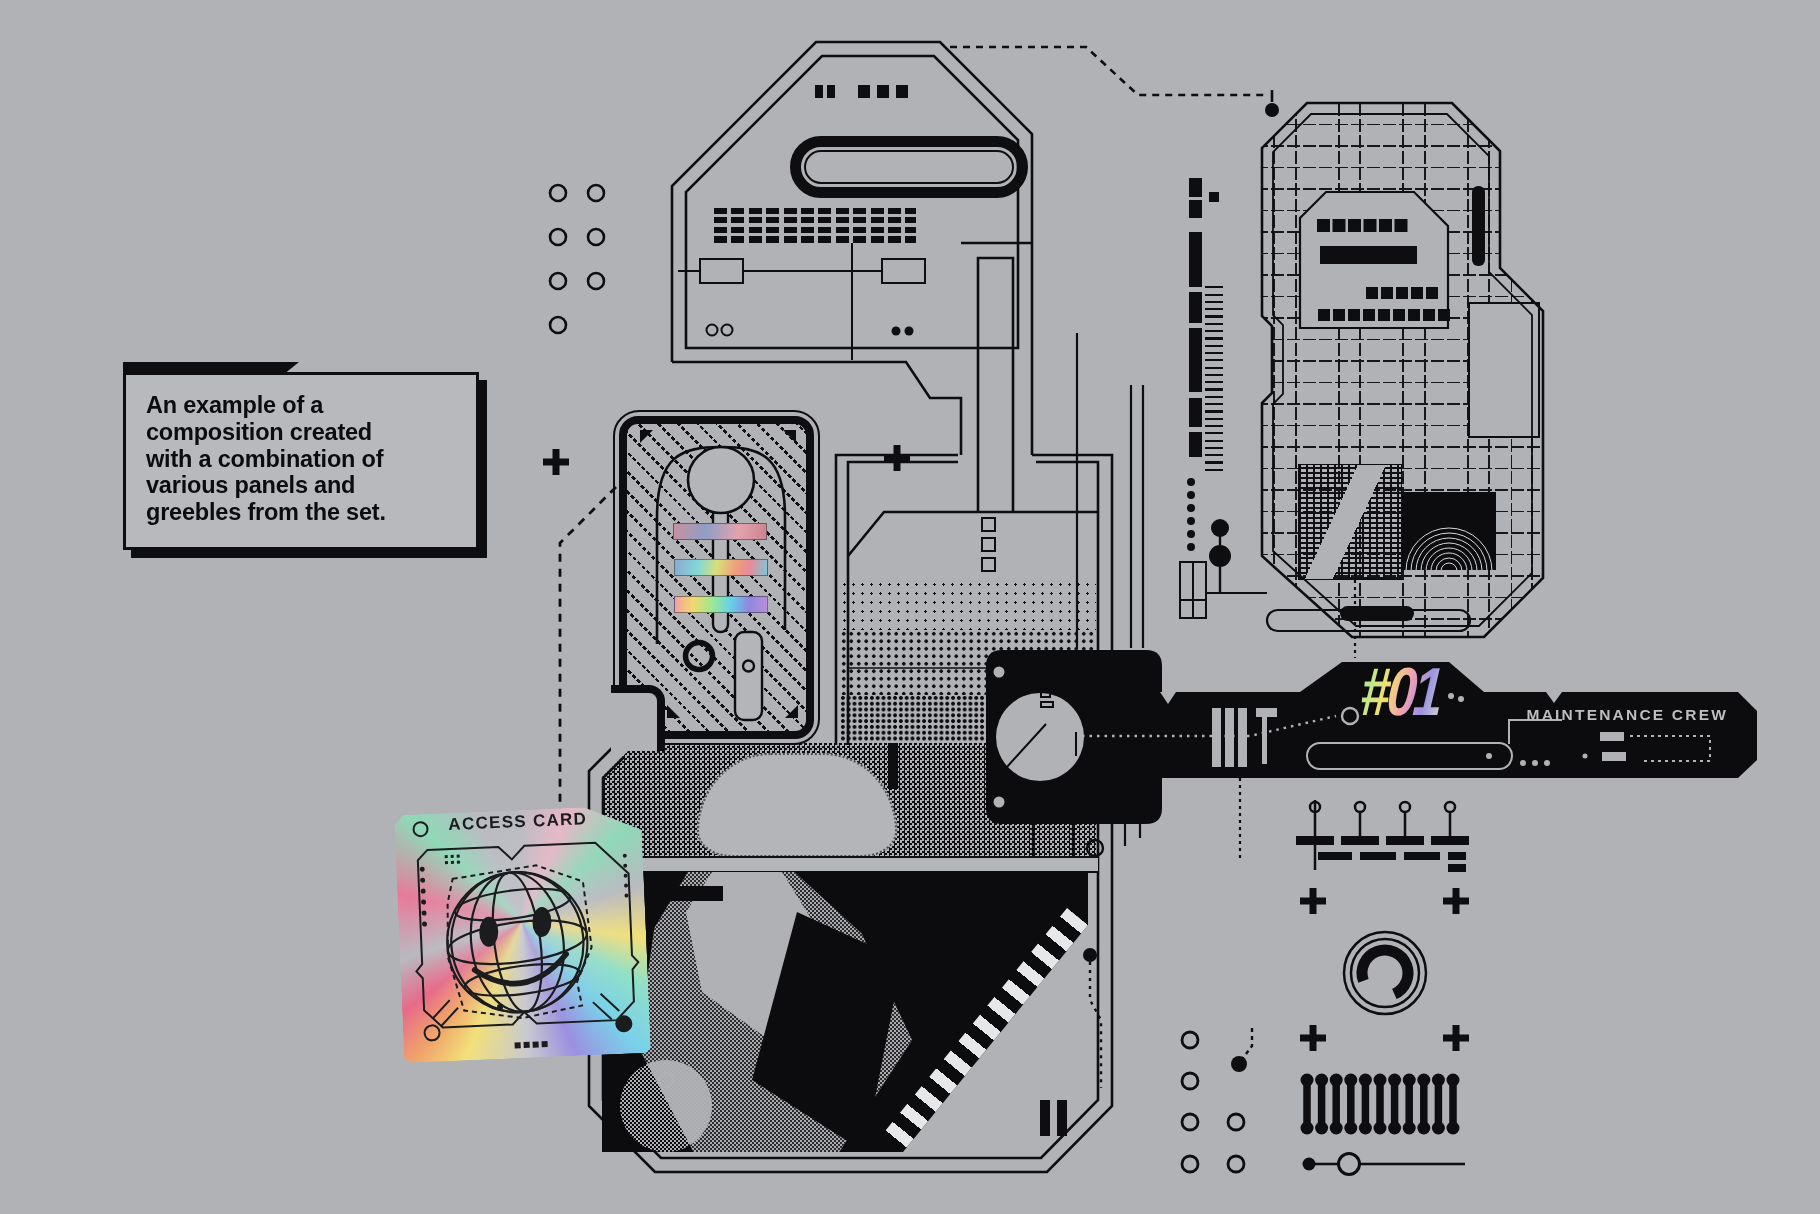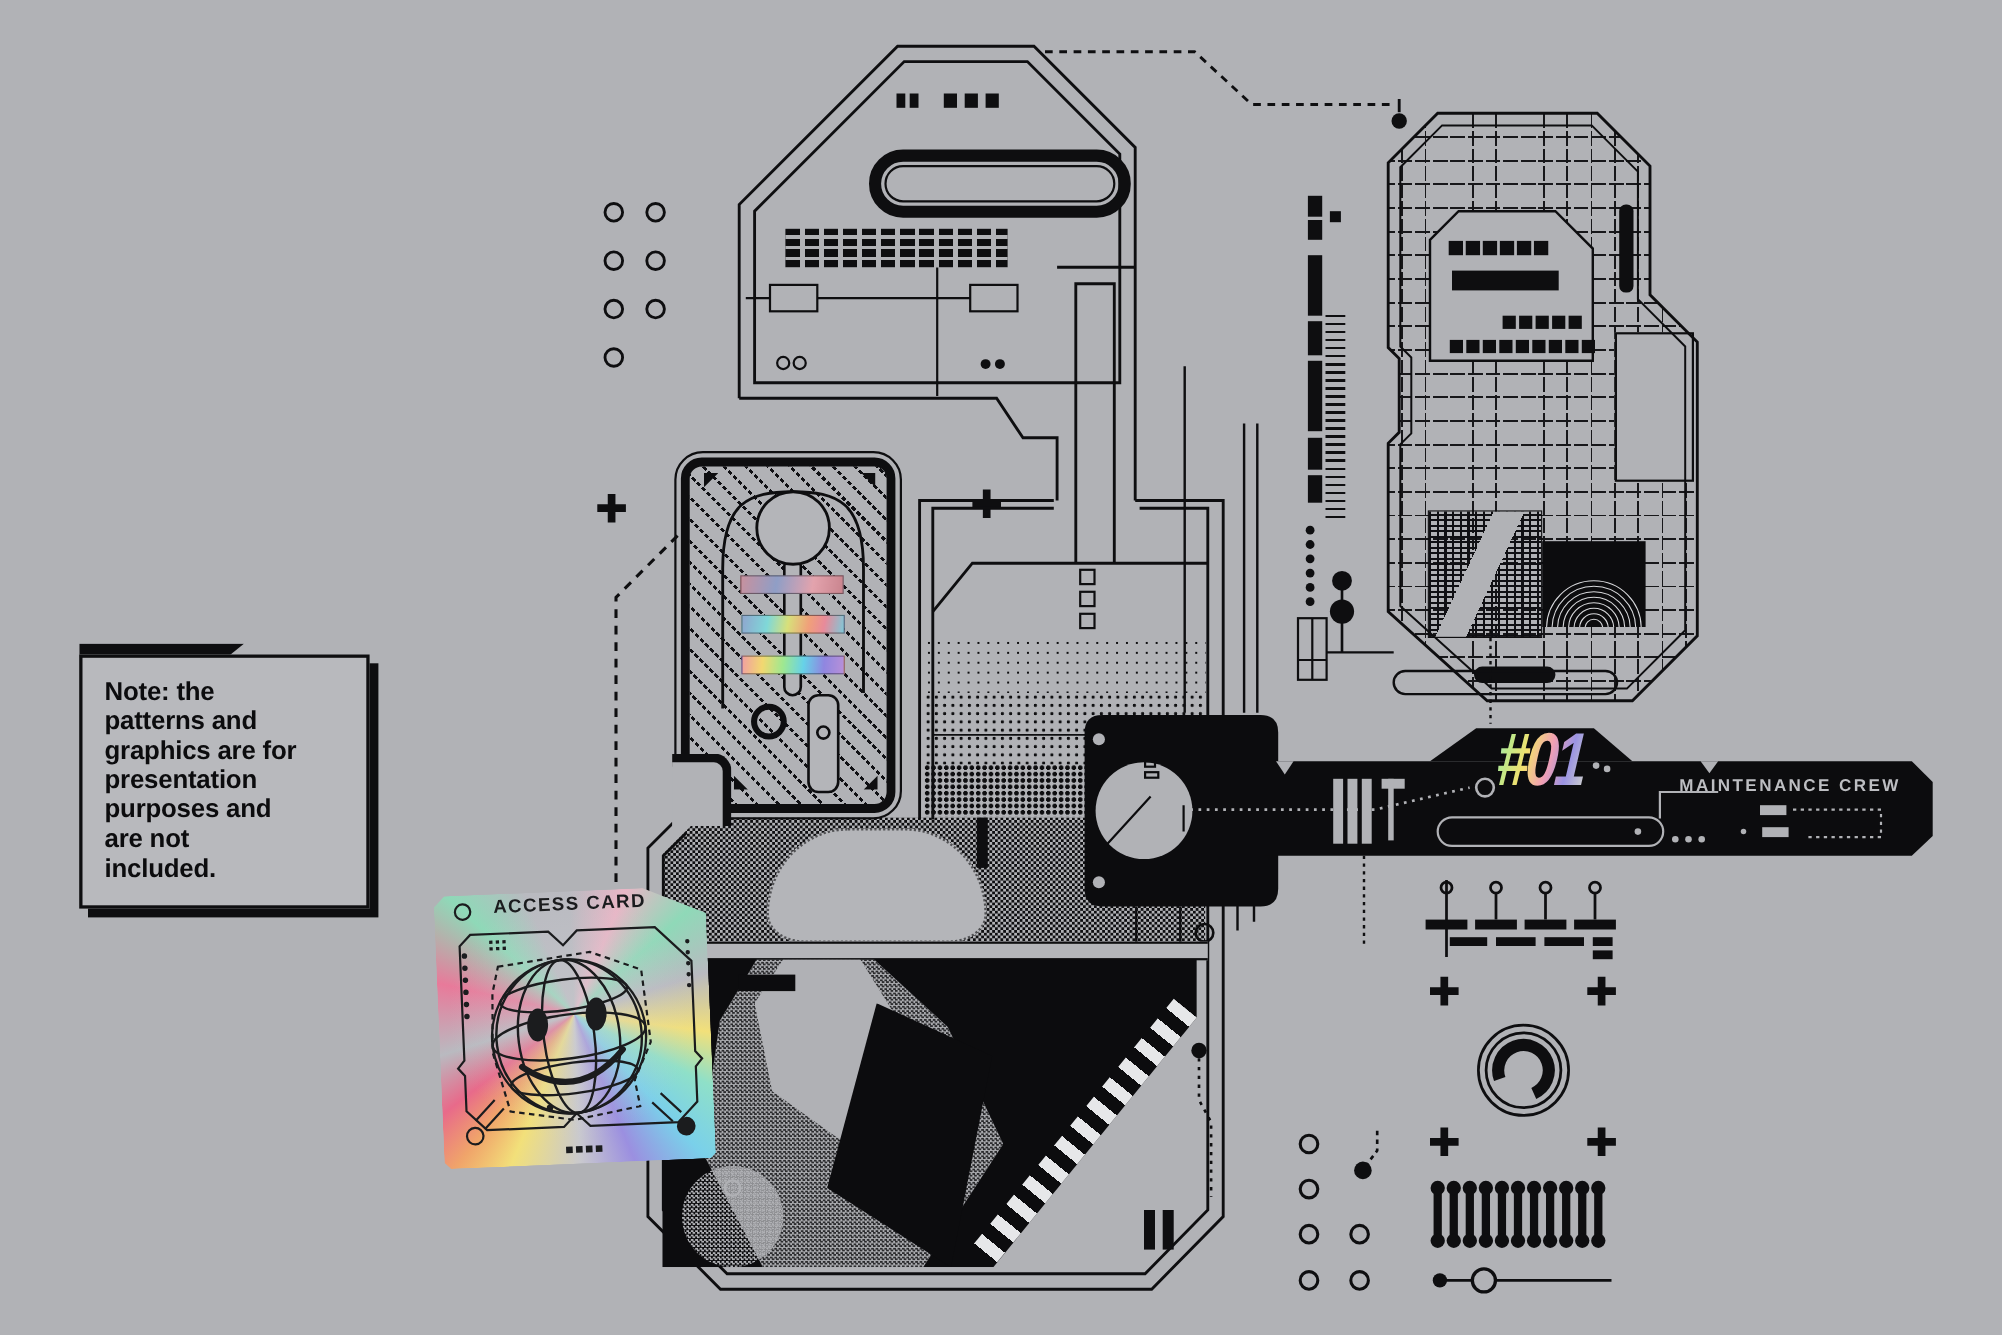--- a/index.html
+++ b/index.html
@@ -494,26 +494,24 @@
         <ellipse cx="118" cy="94" rx="58" ry="14"></ellipse>
         <ellipse cx="118" cy="132" rx="70" ry="20"></ellipse>
         <ellipse cx="118" cy="170" rx="58" ry="14"></ellipse>
         <ellipse cx="91" cy="118" rx="9.5" ry="15" fill="#1b1c1e" stroke="none" transform="rotate(8 91 118)"></ellipse>
         <ellipse cx="145" cy="115" rx="9.5" ry="15" fill="#1b1c1e" stroke="none" transform="rotate(8 145 115)"></ellipse>
         <path d="M72,154 Q118,194 165,150" stroke-width="5.5" stroke-linecap="round"></path>
       </g>
     </svg>
   </div>
 
-  <div class="notebox" style="left:72px;top:585px;width:264px;">
-    <div class="tab" style="width:150px"></div>
+  <div class="notebox" style="left:123px;top:362px;width:356px;">
+    <div class="tab" style="width:176px"></div>
     <div class="body">
-      <div class="txt">Note: the
-patterns and
-graphics are for
-presentation
-purposes and
-are not
-included.</div>
+      <div class="txt">An example of a
+composition created
+with a combination of
+various panels and
+greebles from the set.</div>
     </div>
   </div>
 
 </div>
 
 </body></html>

